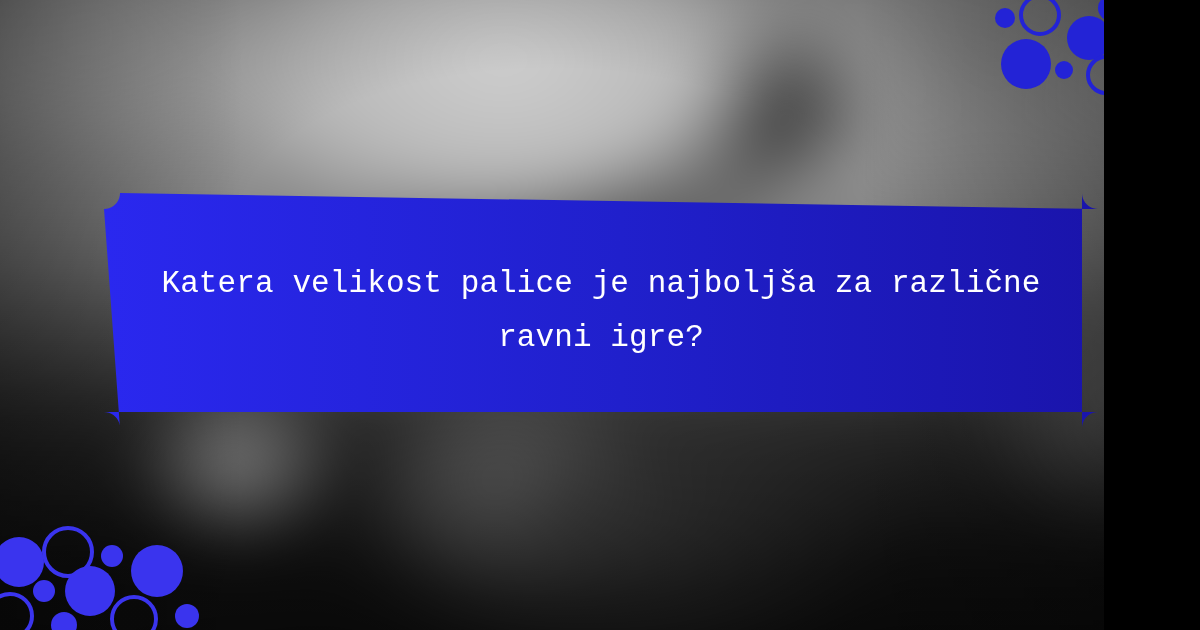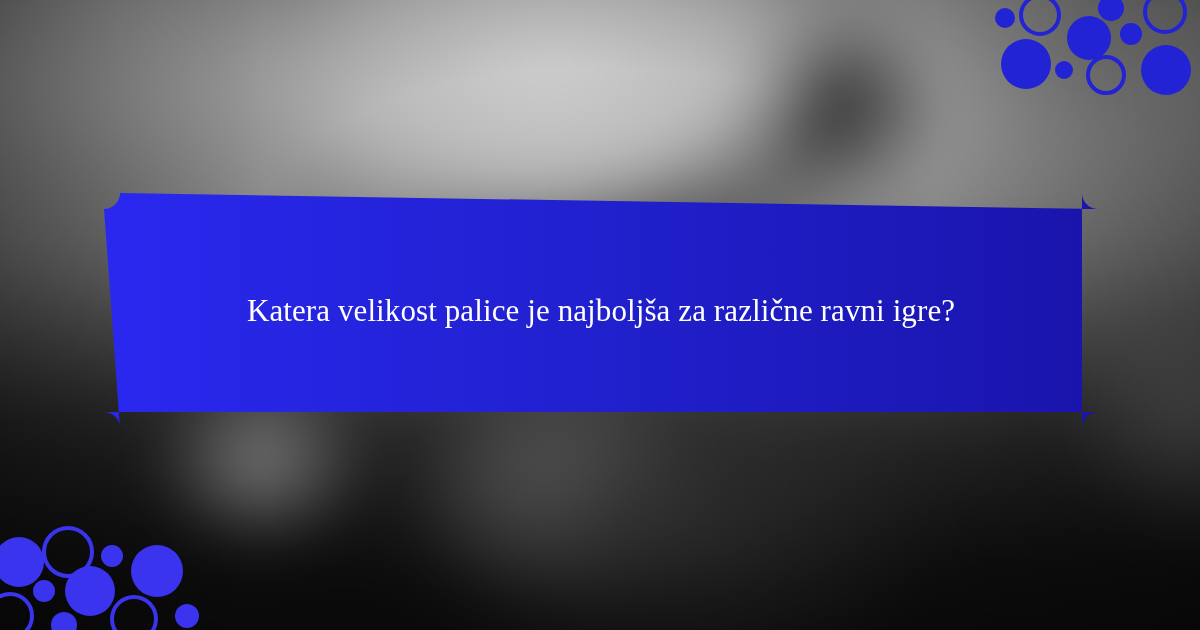--- a/index.html
+++ b/index.html
@@ -2,24 +2,24 @@
 <html><head>
 <meta charset="utf-8">
 <style>
   html, body {
     margin: 0;
     padding: 0;
     background: #000;
   }
   #stage {
     position: relative;
-    width: 1200px;
+    width: 1104px;
     height: 630px;
     overflow: hidden;
-    font-family: Liberation Serif, serif;
+    font-family: Liberation Mono, monospace;
     background: #2a2a2a;
   }
 
   
   .bg-layer {
     position: absolute;
     inset: -60px;
     filter: blur(26px) grayscale(100%);
   }
   .bg-base {

